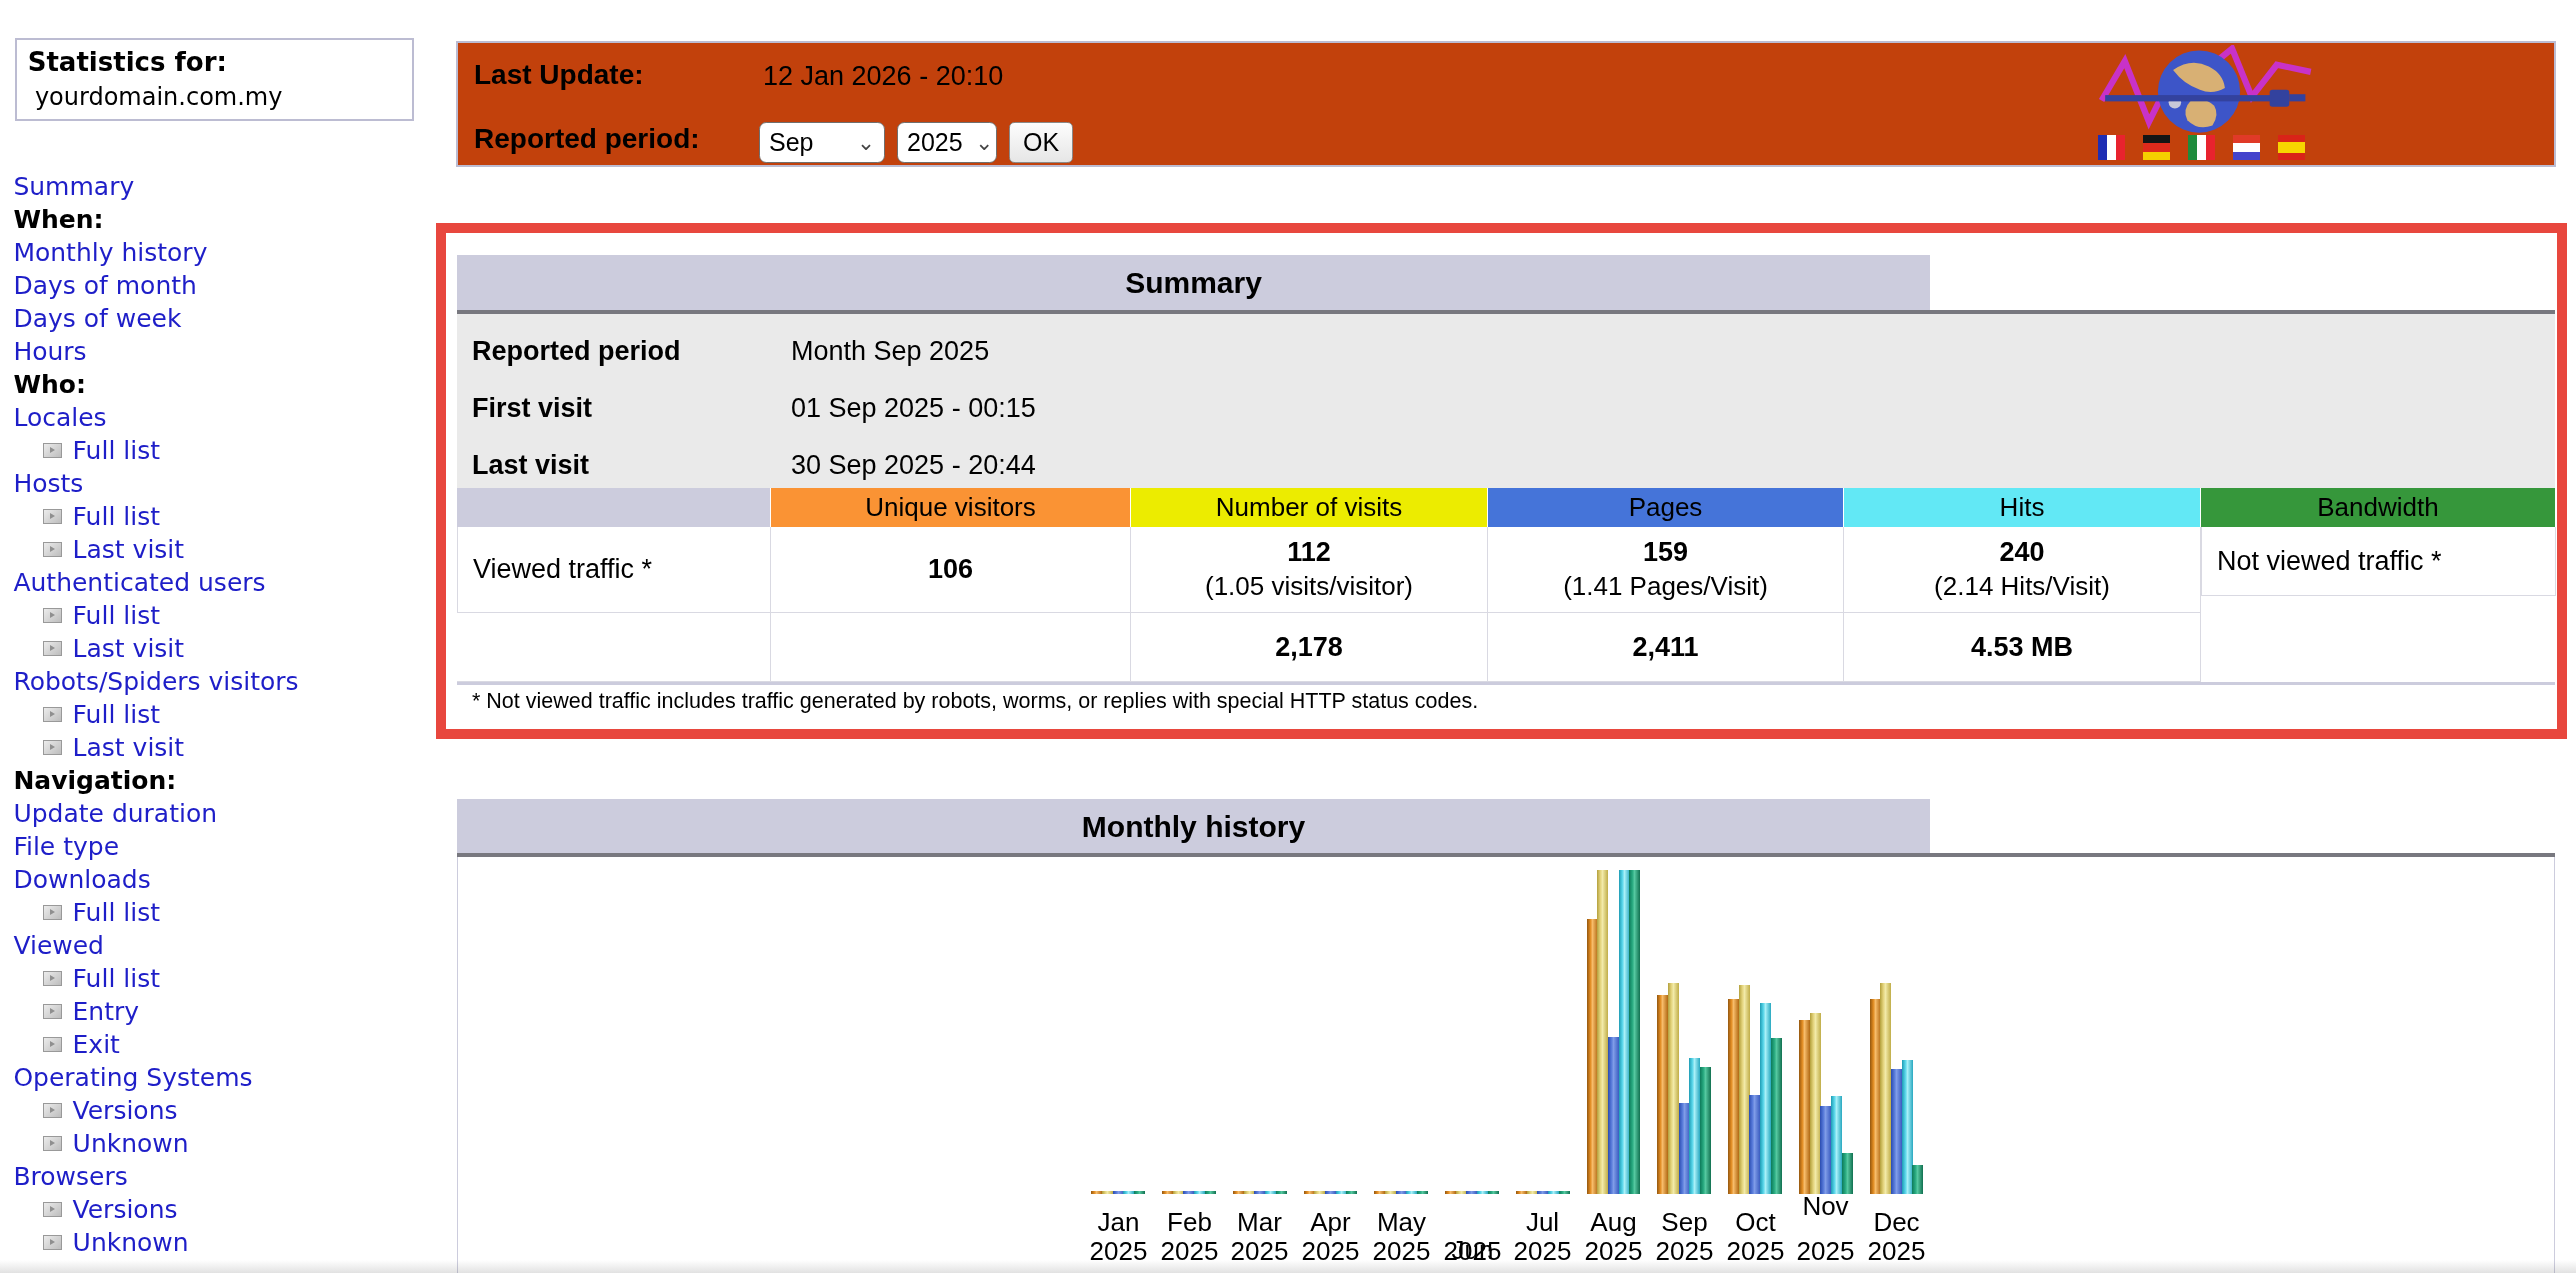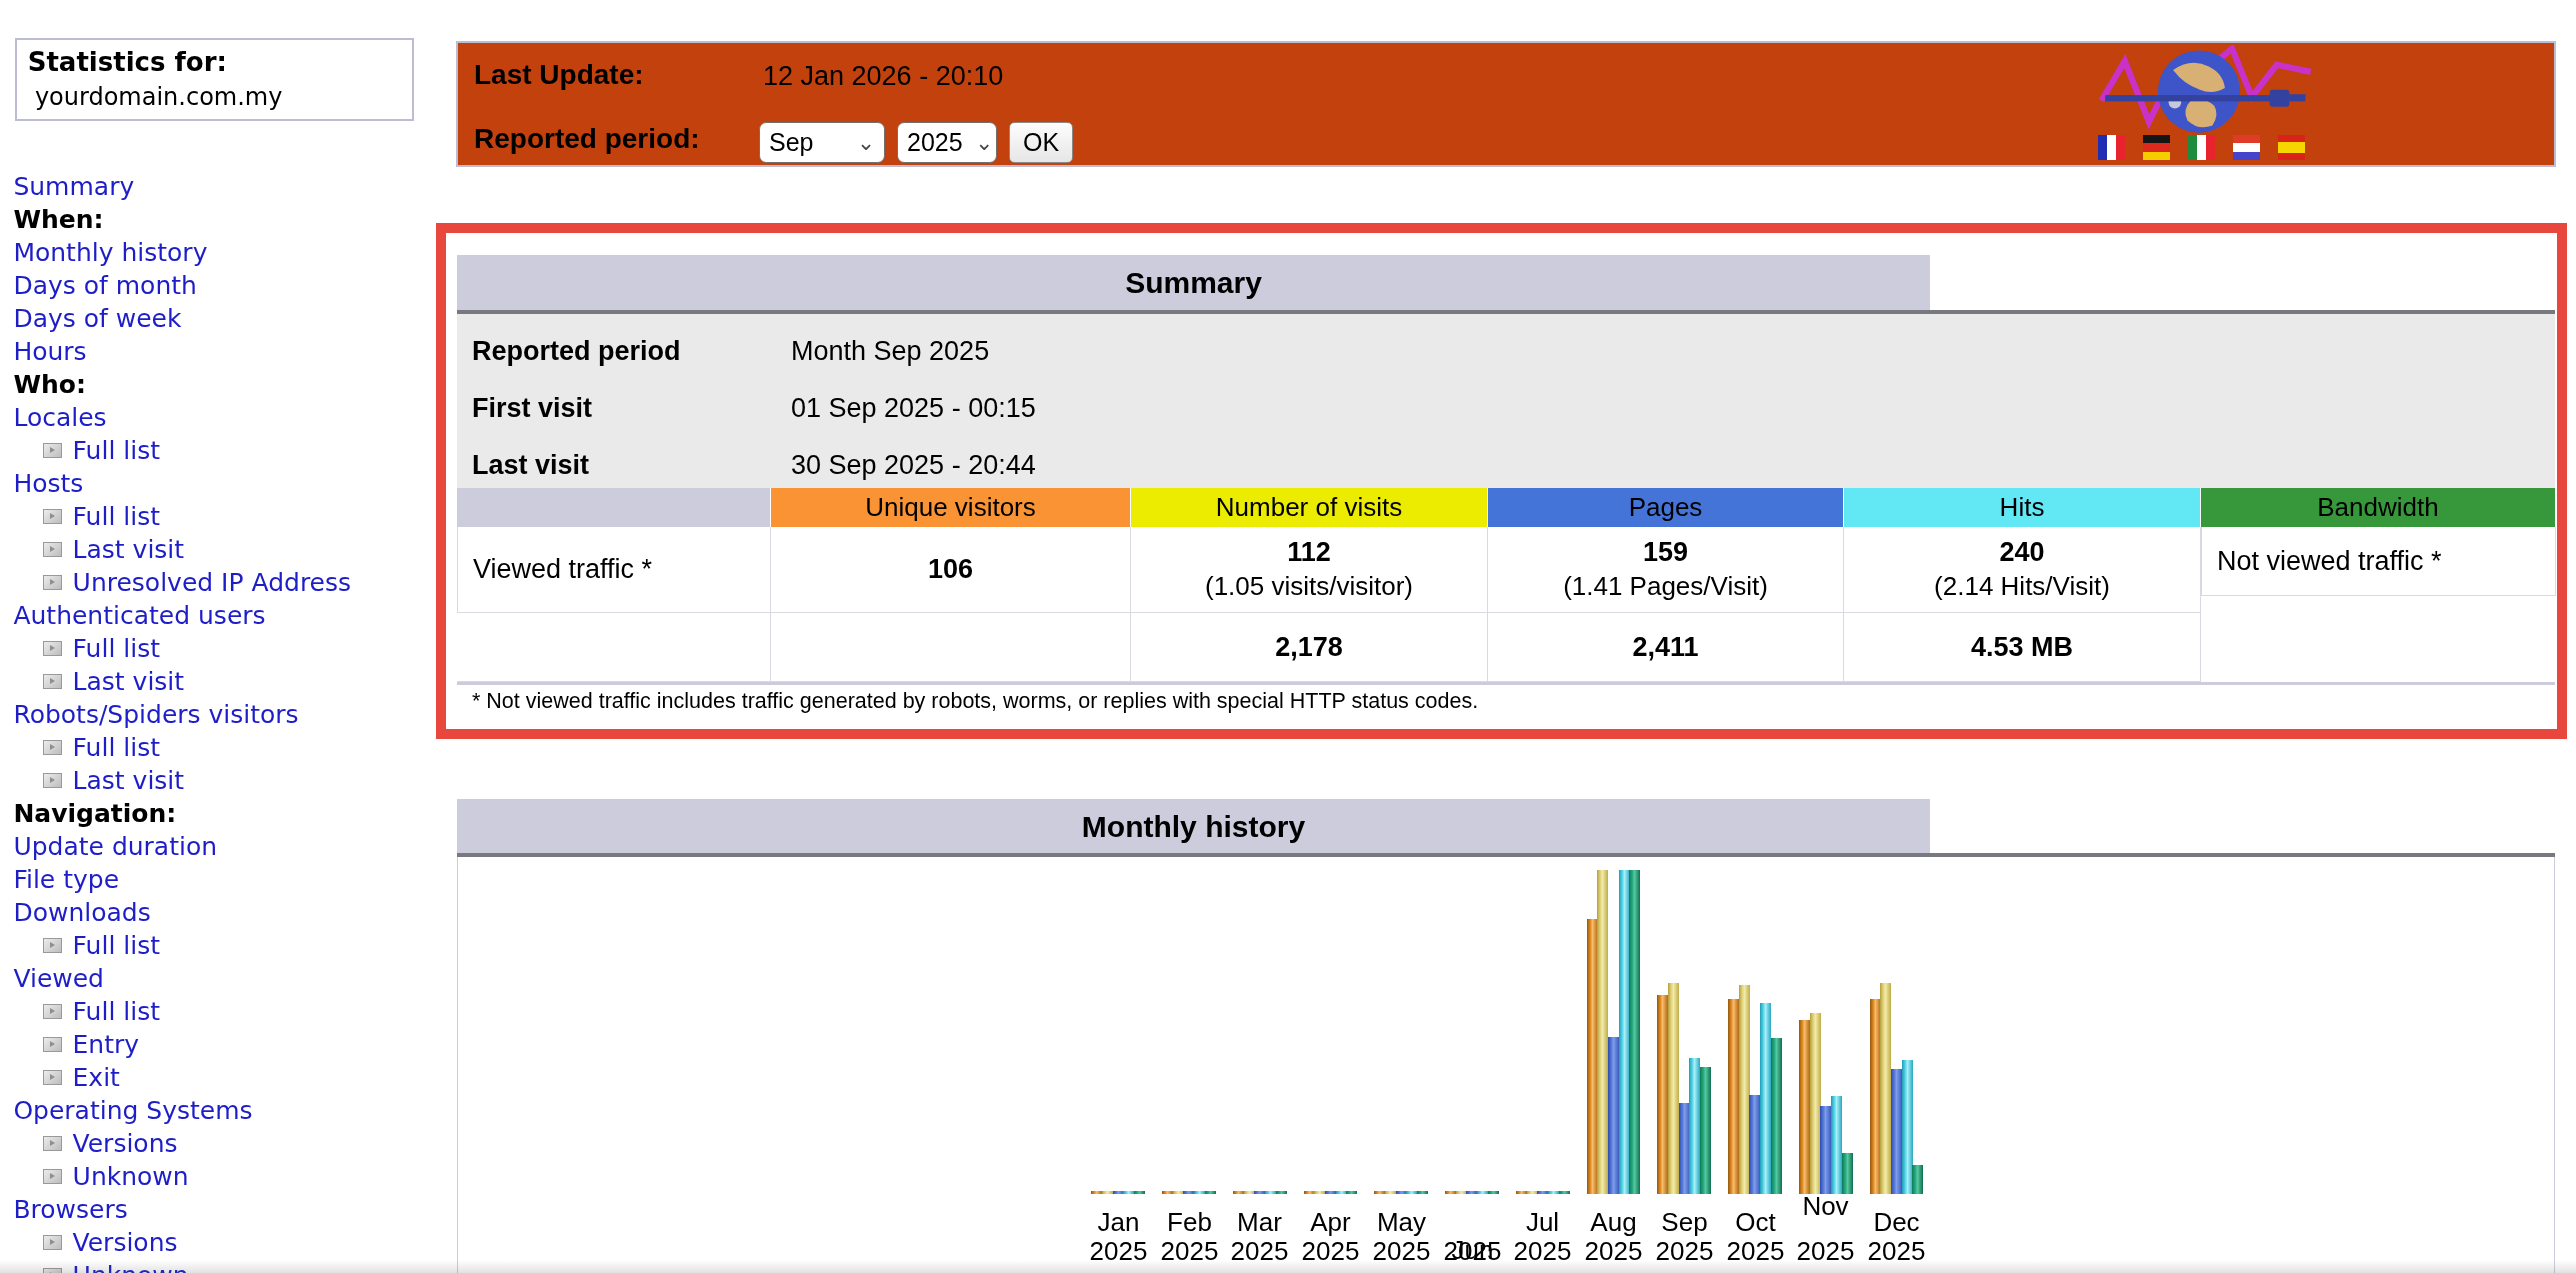--- a/index.html
+++ b/index.html
@@ -148,24 +148,20 @@
       <div class="nav-row">
         <a class="nav-link" href="#">Hosts</a>
       </div>
       <div class="nav-row lvl1">
         <span class="subicon"></span>
         <a class="nav-link" href="#">Full list</a>
       </div>
       <div class="nav-row lvl1">
         <span class="subicon"></span>
         <a class="nav-link" href="#">Last visit</a>
-      </div>
-      <div class="nav-row lvl1">
-        <span class="subicon"></span>
-        <a class="nav-link" href="#">Unresolved IP Address</a>
       </div>
       <div class="nav-row">
         <a class="nav-link" href="#">Authenticated users</a>
       </div>
       <div class="nav-row lvl1">
         <span class="subicon"></span>
         <a class="nav-link" href="#">Full list</a>
       </div>
       <div class="nav-row lvl1">
         <span class="subicon"></span>

